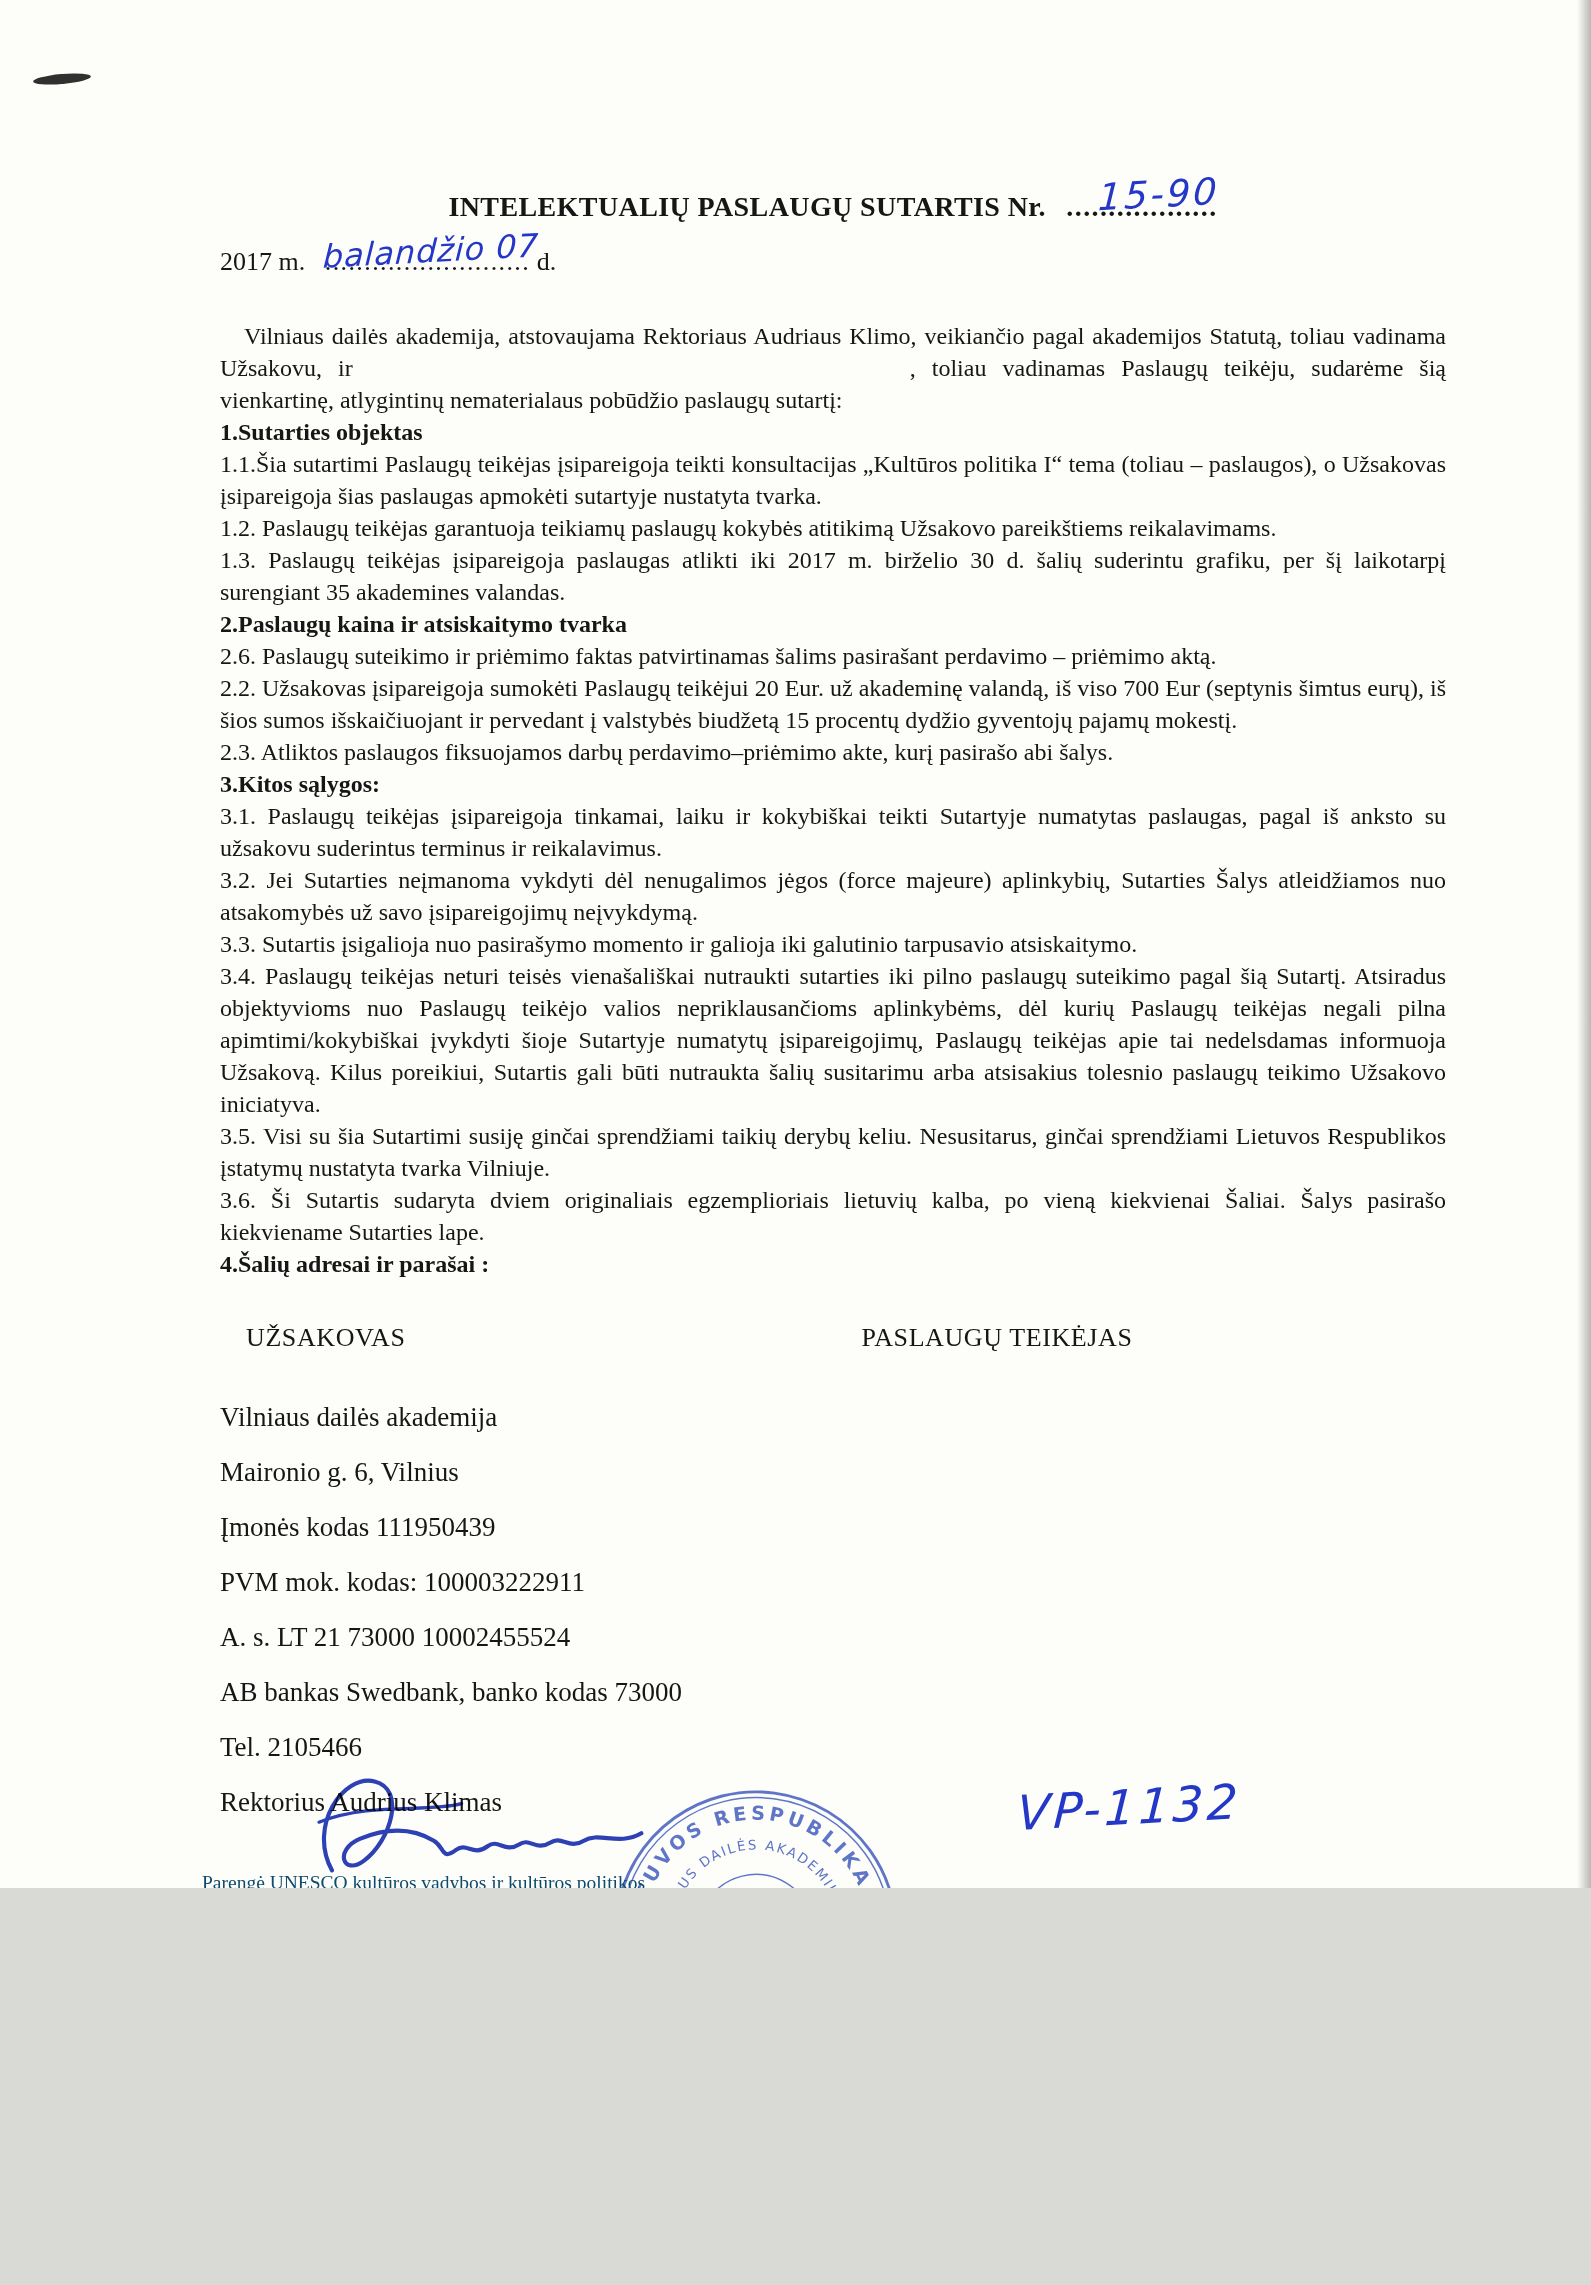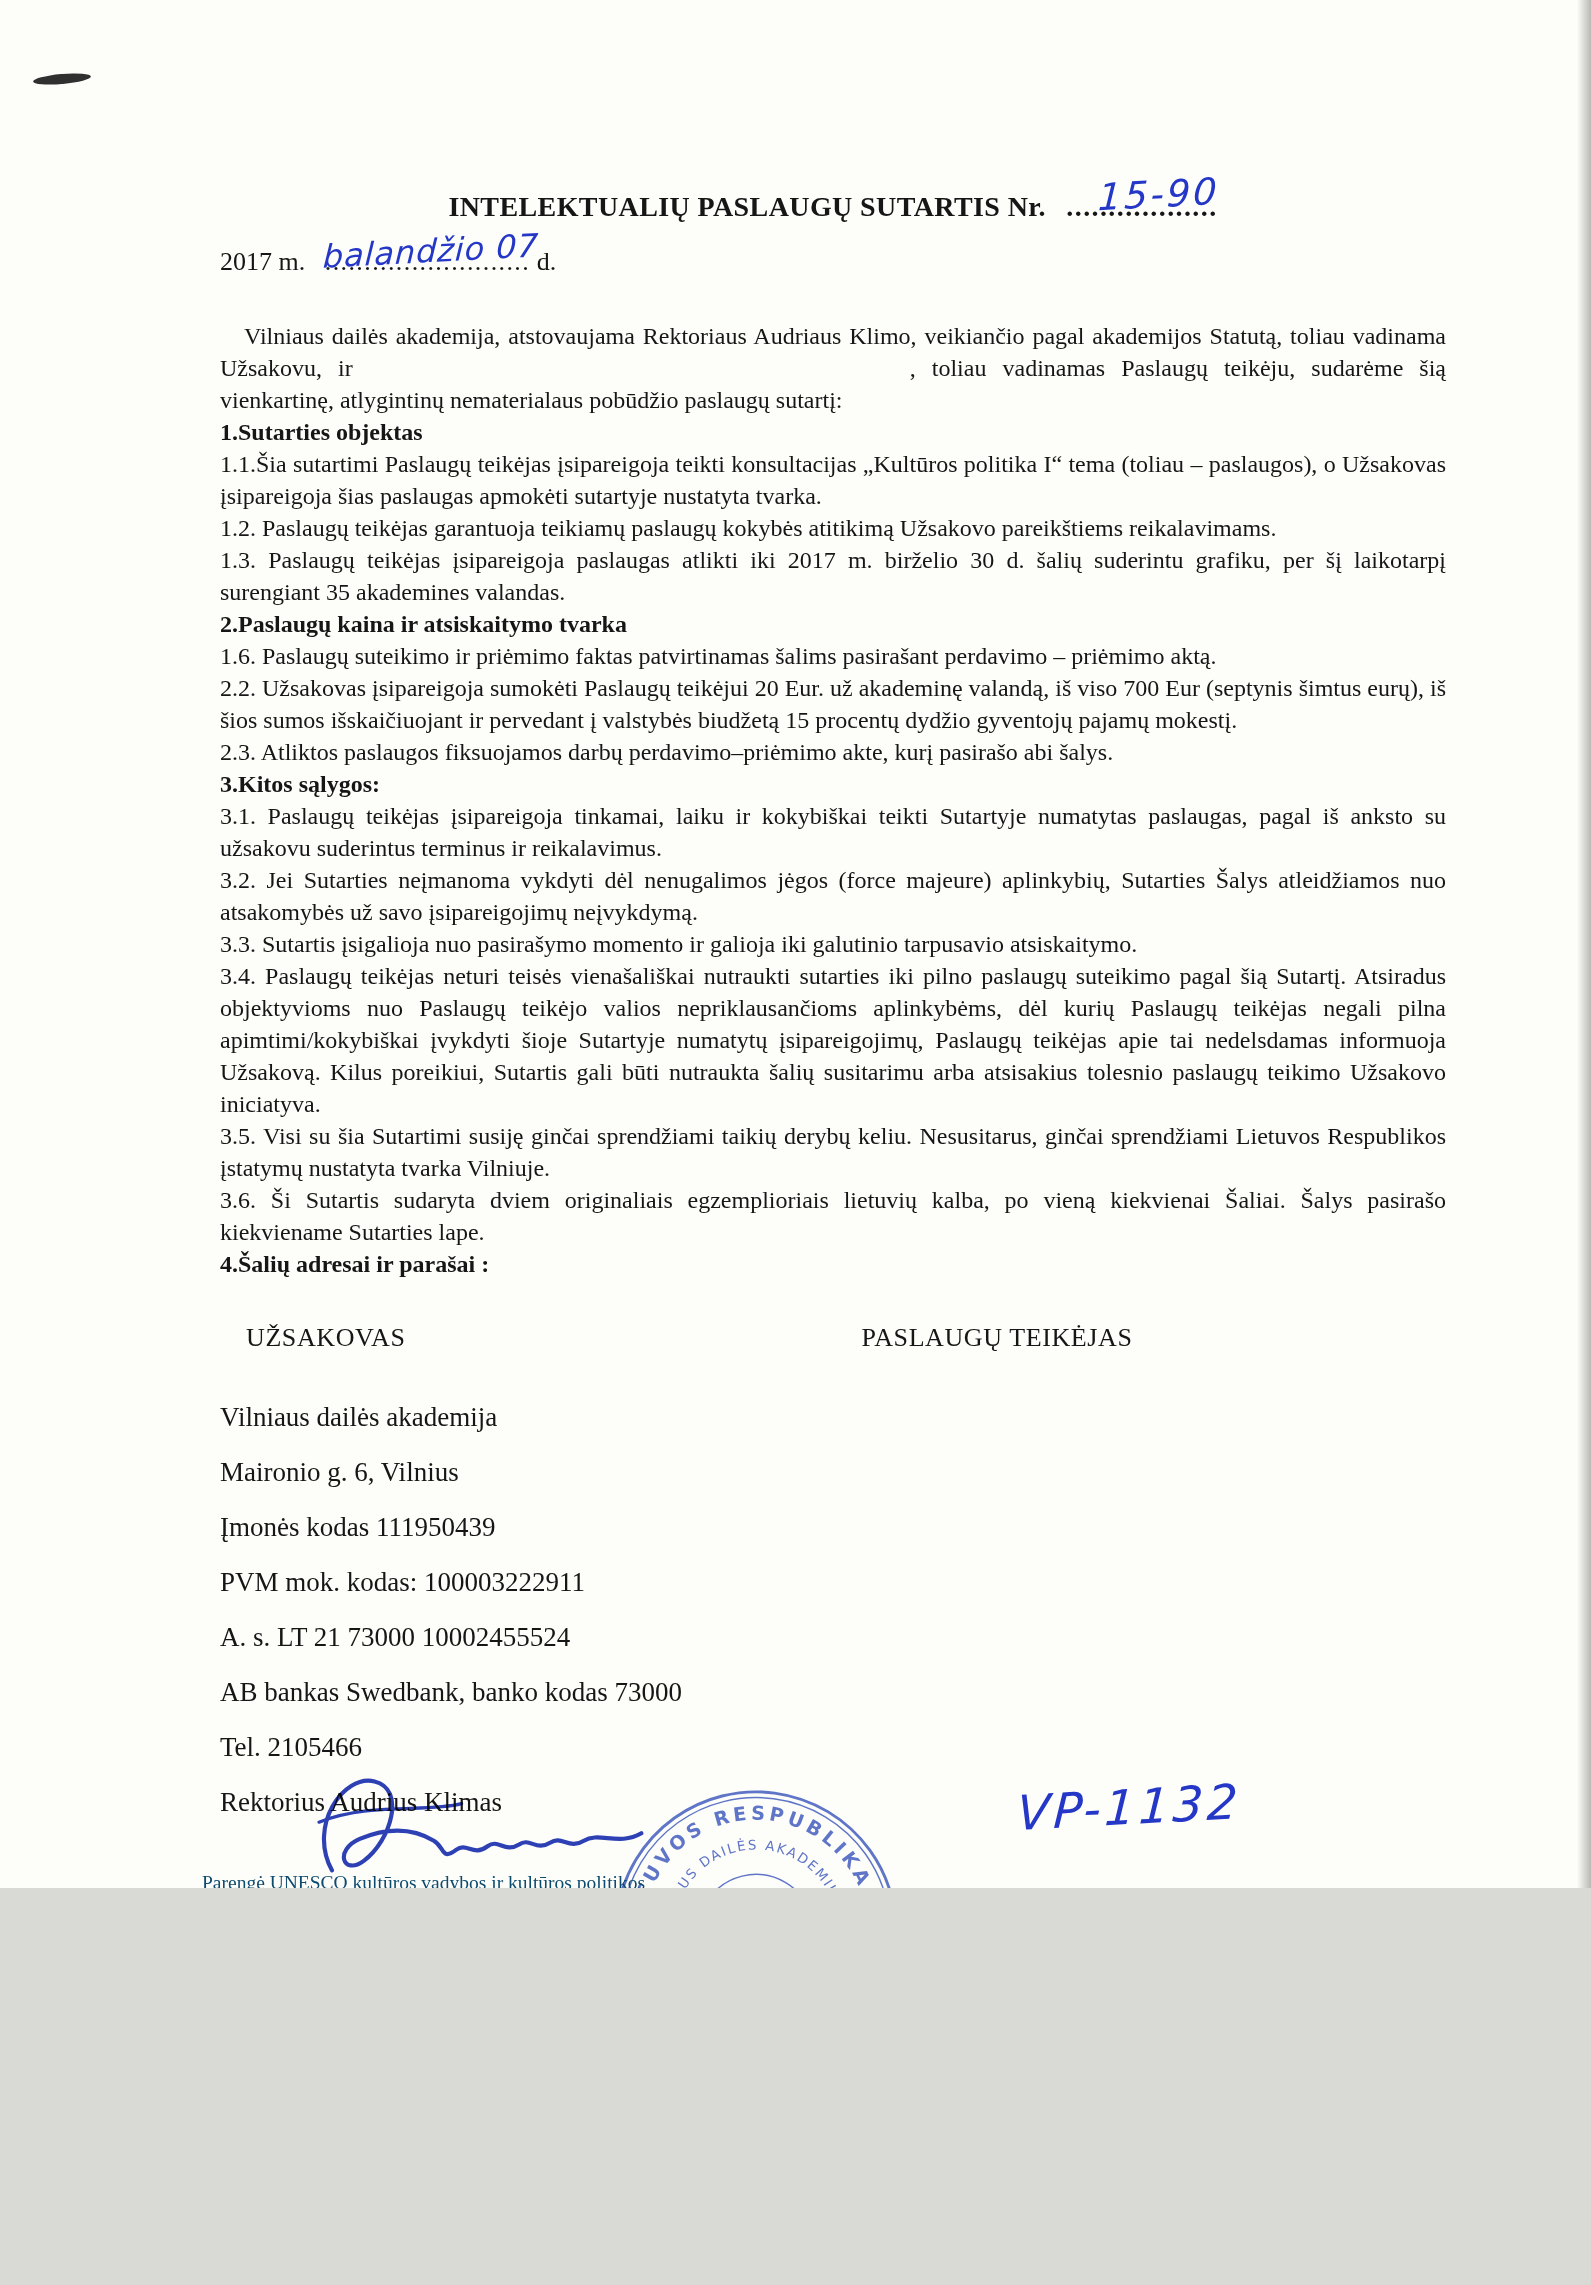--- a/index.html
+++ b/index.html
@@ -82,21 +82,21 @@
     </div>
 
     <p class="clause intro"><span>Vilniaus dailės akademija, atstovaujama Rektoriaus Audriaus Klimo, veikiančio pagal akademijos Statutą, toliau vadinama Užsakovu, ir</span><span class="gap"></span><span>, toliau vadinamas Paslaugų teikėju, sudarėme šią vienkartinę, atlygintinų nematerialaus pobūdžio paslaugų sutartį:</span></p>
 
     <p class="heading">1.Sutarties objektas</p>
     <p class="clause">1.1.Šia sutartimi Paslaugų teikėjas įsipareigoja teikti konsultacijas „Kultūros politika I“ tema (toliau – paslaugos), o Užsakovas  įsipareigoja šias paslaugas apmokėti sutartyje nustatyta tvarka.</p>
     <p class="clause">1.2. Paslaugų teikėjas garantuoja teikiamų paslaugų kokybės atitikimą Užsakovo pareikštiems reikalavimams.</p>
     <p class="clause">1.3. Paslaugų teikėjas įsipareigoja paslaugas atlikti iki 2017 m. birželio  30 d. šalių suderintu grafiku, per šį laikotarpį surengiant 35  akademines valandas.</p>
 
     <p class="heading">2.Paslaugų kaina ir atsiskaitymo tvarka</p>
-    <p class="clause">1.6. Paslaugų suteikimo ir priėmimo faktas patvirtinamas šalims pasirašant perdavimo – priėmimo aktą.</p>
+    <p class="clause">2.6. Paslaugų suteikimo ir priėmimo faktas patvirtinamas šalims pasirašant perdavimo – priėmimo aktą.</p>
     <p class="clause">2.2. Užsakovas įsipareigoja sumokėti  Paslaugų teikėjui 20 Eur. už akademinę valandą, iš viso 700 Eur (septynis šimtus eurų), iš šios sumos išskaičiuojant ir pervedant į valstybės biudžetą 15 procentų dydžio gyventojų pajamų mokestį.</p>
     <p class="clause">2.3. Atliktos paslaugos fiksuojamos darbų perdavimo–priėmimo akte, kurį pasirašo abi šalys.</p>
 
     <p class="heading">3.Kitos sąlygos:</p>
     <p class="clause">3.1. Paslaugų teikėjas įsipareigoja tinkamai, laiku ir kokybiškai teikti Sutartyje numatytas paslaugas, pagal iš anksto su užsakovu suderintus terminus ir reikalavimus.</p>
     <p class="clause">3.2. Jei Sutarties neįmanoma vykdyti dėl nenugalimos jėgos (force majeure) aplinkybių, Sutarties Šalys atleidžiamos nuo atsakomybės už savo įsipareigojimų neįvykdymą.</p>
     <p class="clause">3.3. Sutartis įsigalioja nuo pasirašymo momento ir galioja iki galutinio tarpusavio atsiskaitymo.</p>
     <p class="clause">3.4. Paslaugų teikėjas neturi teisės vienašališkai nutraukti sutarties iki pilno paslaugų suteikimo pagal šią Sutartį. Atsiradus objektyvioms nuo Paslaugų teikėjo valios nepriklausančioms aplinkybėms, dėl kurių Paslaugų teikėjas negali pilna apimtimi/kokybiškai įvykdyti šioje Sutartyje numatytų įsipareigojimų, Paslaugų teikėjas apie tai nedelsdamas informuoja Užsakovą. Kilus poreikiui, Sutartis gali būti nutraukta šalių susitarimu arba atsisakius tolesnio paslaugų teikimo Užsakovo iniciatyva.</p>
     <p class="clause">3.5. Visi su šia Sutartimi susiję ginčai sprendžiami taikių derybų keliu. Nesusitarus, ginčai sprendžiami Lietuvos Respublikos įstatymų nustatyta tvarka Vilniuje.</p>
     <p class="clause">3.6. Ši Sutartis sudaryta dviem originaliais egzemplioriais lietuvių kalba, po vieną kiekvienai Šaliai. Šalys pasirašo kiekviename Sutarties lape.</p>

